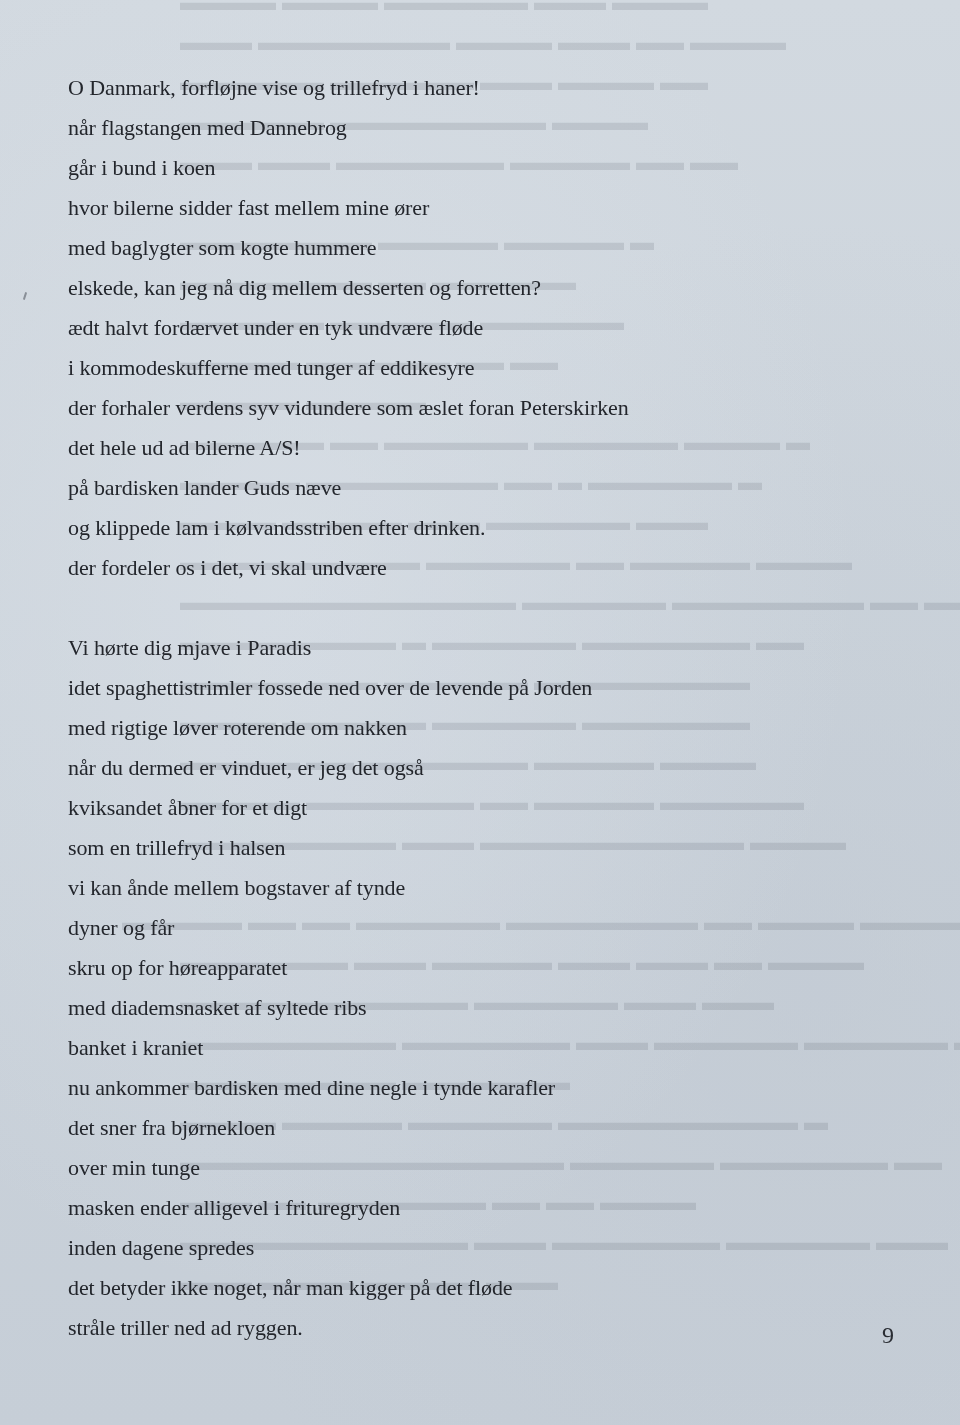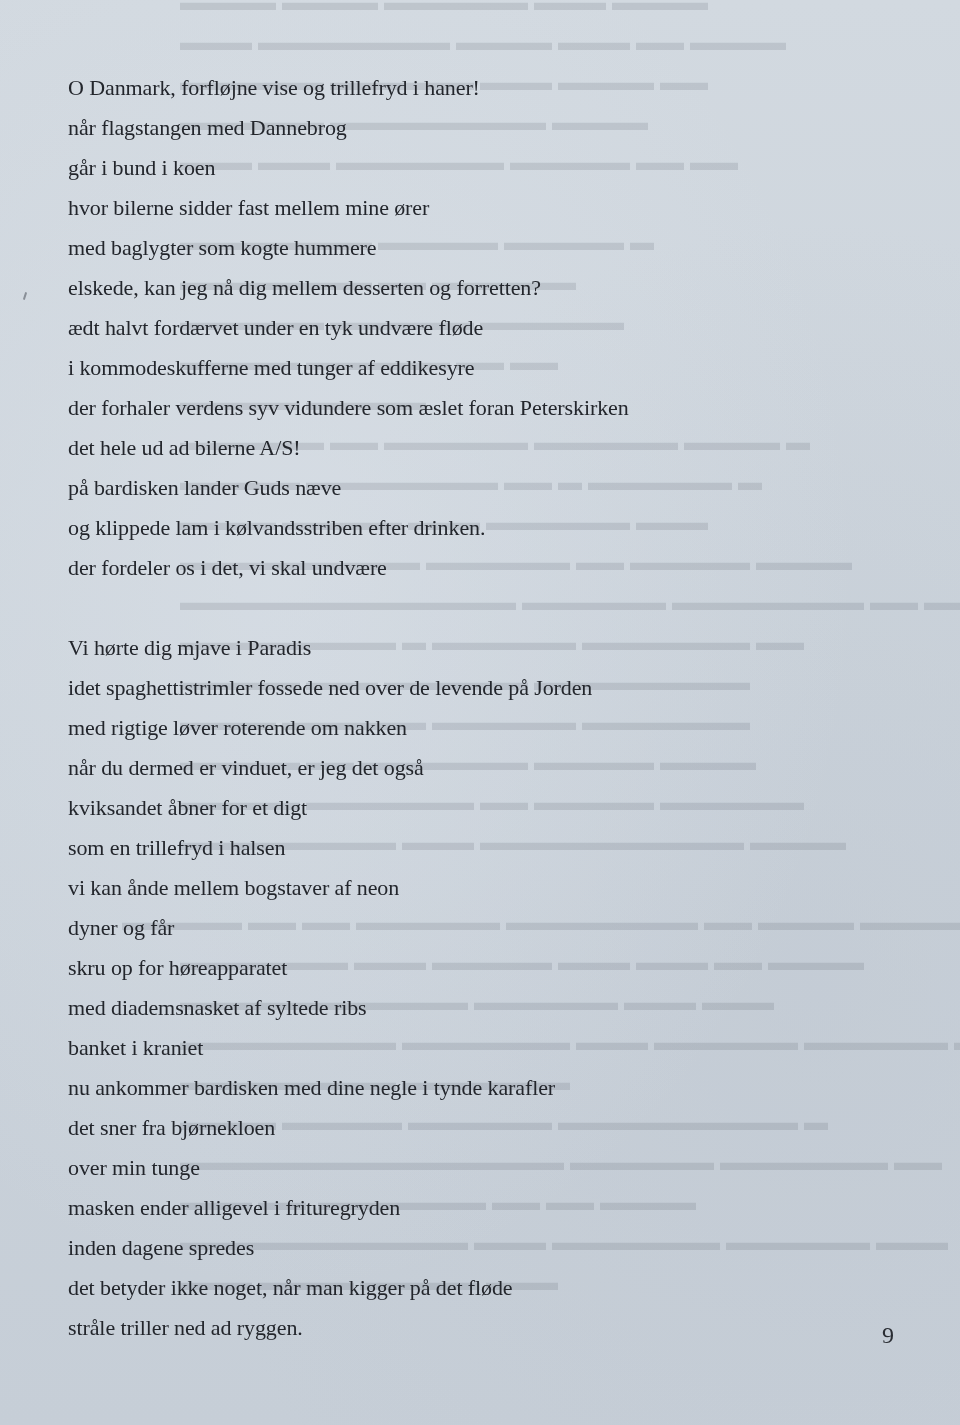--- a/index.html
+++ b/index.html
@@ -139,21 +139,21 @@
 
     <div class="line stanza-break"></div>
 
     <div class="stanza">
       <div class="line">Vi hørte dig mjave i Paradis</div>
       <div class="line">idet spaghettistrimler fossede ned over de levende på Jorden</div>
       <div class="line">med rigtige løver roterende om nakken</div>
       <div class="line">når du dermed er vinduet, er jeg det også</div>
       <div class="line">kviksandet åbner for et digt</div>
       <div class="line">som en trillefryd i halsen</div>
-      <div class="line">vi kan ånde mellem bogstaver af neon</div>
+      <div class="line">vi kan ånde mellem bogstaver af tynde</div>
       <div class="line">dyner og får</div>
       <div class="line">skru op for høreapparatet</div>
       <div class="line">med diademsnasket af syltede ribs</div>
       <div class="line">banket i kraniet</div>
       <div class="line">nu ankommer bardisken med dine negle i tynde karafler</div>
       <div class="line">det sner fra bjørnekloen</div>
       <div class="line">over min tunge</div>
       <div class="line">masken ender alligevel i frituregryden</div>
       <div class="line">inden dagene spredes</div>
       <div class="line">det betyder ikke noget, når man kigger på det fløde</div>

